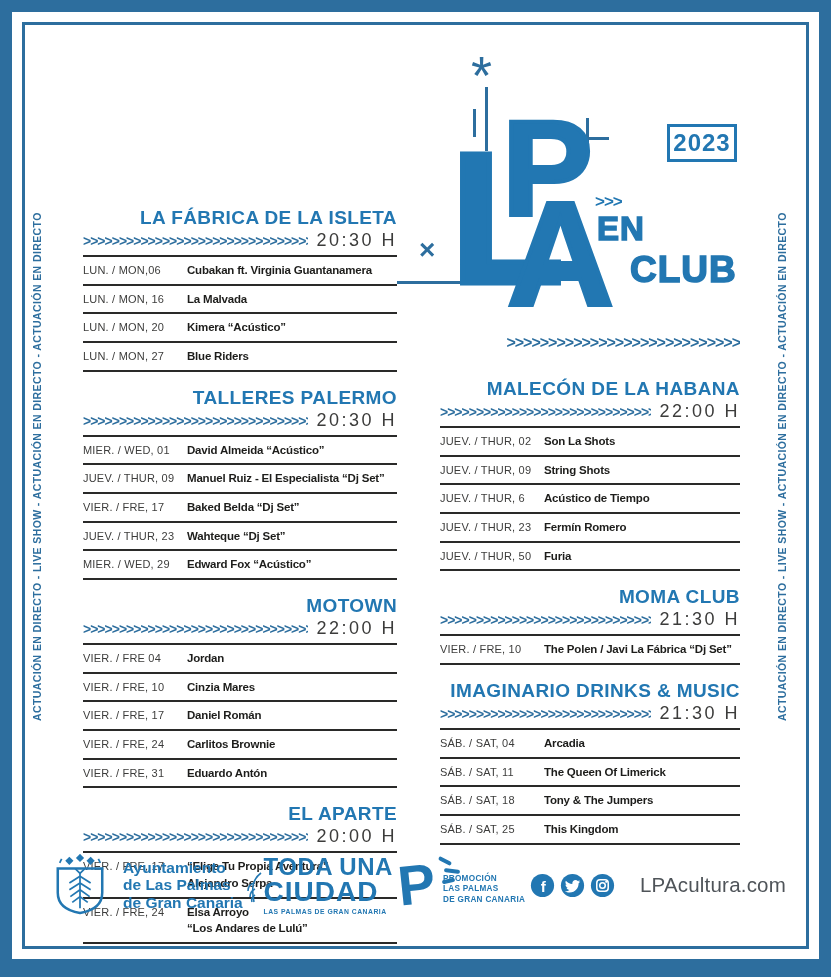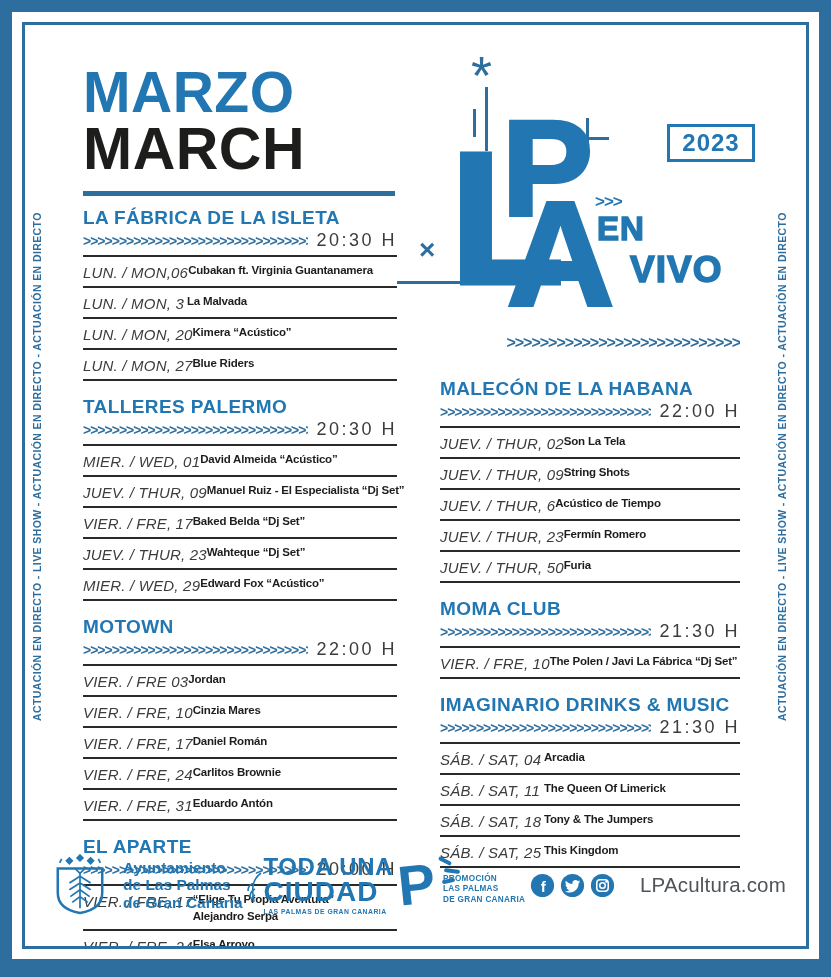--- a/index.html
+++ b/index.html
@@ -32,41 +32,41 @@
   
   .title-block{position:absolute; left:58px; top:40px;}
   .title-es{font-size:57px; font-weight:700; line-height:.98; color:var(--accent); letter-spacing:.5px;}
   .title-en{font-size:59px; font-weight:700; line-height:.95; color:var(--ink); letter-spacing:.5px;}
   .title-rule{margin-top:14px; width:312px; height:5px; background:var(--steel);}
   
   .col{position:absolute;}
   #venues-left{left:58px; top:182px; width:314px;}
   #venues-right{left:415px; top:353px; width:300px;}
   .venue{margin-bottom:15px;}
-  .venue-name{font-size:19px; font-weight:700; color:var(--accent); letter-spacing:.4px; white-space:nowrap;}
+  .venue-name{font-size:19px; font-weight:700; color:var(--accent); letter-spacing:.4px; white-space:nowrap;text-align:right;}
   .chev-line{display:flex; align-items:baseline; margin-top:1px; margin-bottom:4px;}
   .chev{flex:1; overflow:hidden; white-space:nowrap; font-size:14px; font-weight:700;
         color:var(--steel); letter-spacing:-1px;}
   .vtime{flex-shrink:0; padding-left:8px; font-size:18px; font-weight:400;
          color:var(--gray); letter-spacing:2.5px; white-space:nowrap;}
   .events{border-top:2px solid #2a2a29;}
   .event-row{display:flex; border-bottom:2px solid #2a2a29; padding:5px 0 5px 0; align-items:flex-start;}
-  .event-date{flex:0 0 104px; font-size:15px; color:var(--gray); letter-spacing:.2px; padding-top:2px; white-space:nowrap;font-style:italic;}
+  .event-date{flex:0 0 104px; font-size:11px; color:var(--gray); letter-spacing:.2px; padding-top:2px; white-space:nowrap;}
   .event-artist{flex:1; font-size:11.5px; font-weight:700; color:var(--ink); letter-spacing:-.2px; white-space:nowrap; line-height:1.45;}
   
   .lpa-logo{position:absolute; left:372px; top:27px; width:365px; height:295px;}
   .lpa-logo .glyph{position:absolute; line-height:1; font-weight:700; color:var(--accent);}
   .g-l{left:53px; top:73px; font-size:187px; -webkit-text-stroke:5px var(--accent);}
   .g-p{left:105px; top:48px; font-size:136px; -webkit-text-stroke:4px var(--accent);}
   .g-a{left:110px; top:128px; font-size:148px; -webkit-text-stroke:4px var(--accent);}
   .g-en{left:200px; top:160px; font-size:33px; -webkit-text-stroke:1.5px var(--accent); letter-spacing:1px;}
   .g-vivo{left:233px; top:199px; font-size:37px; -webkit-text-stroke:1.5px var(--accent); letter-spacing:1px;}
   .g-chev-sm{left:198px; top:140px; font-size:17px; font-weight:700; letter-spacing:-1px; color:var(--accent); position:absolute;}
   .year-badge{
-    position:absolute; left:270px; top:72px; width:88px; height:38px;
+    position:absolute; left:270px; top:72px; width:70px; height:38px;
     border:3px solid var(--accent); color:var(--accent);
     display:flex; align-items:center; justify-content:center;
     font-size:24px; font-weight:700; letter-spacing:1px;
   }
   .decor{position:absolute; color:var(--steel);}
   .d-ast{left:74px; top:-4px; font-size:54px; font-weight:400; line-height:1;}
   .d-vline{left:88px; top:35px; width:3px; height:64px; background:var(--steel);}
   .d-tick{left:76px; top:57px; width:3px; height:28px; background:var(--steel);}
   .d-plus-h{left:170px; top:85px; width:42px; height:3px; background:var(--steel);}
   .d-plus-v{left:189px; top:66px; width:3px; height:42px; background:var(--steel);}
@@ -102,42 +102,37 @@
 </style>
 </head>
 <body>
 
 <div class="poster">
   <div class="content">
 
     <div class="vtext left">ACTUACIÓN EN DIRECTO - LIVE SHOW - ACTUACIÓN EN DIRECTO - ACTUACIÓN EN DIRECTO - LIVE SHOW</div>
     <div class="vtext right">ACTUACIÓN EN DIRECTO - LIVE SHOW - ACTUACIÓN EN DIRECTO - ACTUACIÓN EN DIRECTO - LIVE SHOW</div>
 
-    <div class="title-block">
-      <div class="title-es">MARZO</div>
-      <div class="title-en">MARCH</div>
-      <div class="title-rule"></div>
-    </div>
 
     <div id="venues-left" class="col">
         <section class="venue">
           <div class="venue-name">LA FÁBRICA DE LA ISLETA</div>
           <div class="chev-line">
             <span class="chev">&gt;&gt;&gt;&gt;&gt;&gt;&gt;&gt;&gt;&gt;&gt;&gt;&gt;&gt;&gt;&gt;&gt;&gt;&gt;&gt;&gt;&gt;&gt;&gt;&gt;&gt;&gt;&gt;&gt;&gt;&gt;&gt;&gt;&gt;&gt;&gt;&gt;&gt;&gt;&gt;&gt;&gt;&gt;&gt;</span>
             <span class="vtime">20:30 H</span>
           </div>
           <div class="events">
             <div class="event-row">
               <div class="event-date">LUN. / MON,06</div>
               <div class="event-artist">
                 <div>Cubakan ft. Virginia Guantanamera</div>
               </div>
             </div>
             <div class="event-row">
-              <div class="event-date">LUN. / MON, 3</div>
+              <div class="event-date">LUN. / MON, 16</div>
               <div class="event-artist">
                 <div>La Malvada</div>
               </div>
             </div>
             <div class="event-row">
               <div class="event-date">LUN. / MON, 20</div>
               <div class="event-artist">
                 <div>Kimera “Acústico”</div>
               </div>
             </div>
@@ -189,21 +184,21 @@
           </div>
         </section>
         <section class="venue">
           <div class="venue-name">MOTOWN</div>
           <div class="chev-line">
             <span class="chev">&gt;&gt;&gt;&gt;&gt;&gt;&gt;&gt;&gt;&gt;&gt;&gt;&gt;&gt;&gt;&gt;&gt;&gt;&gt;&gt;&gt;&gt;&gt;&gt;&gt;&gt;&gt;&gt;&gt;&gt;&gt;&gt;&gt;&gt;&gt;&gt;&gt;&gt;&gt;&gt;&gt;&gt;&gt;&gt;</span>
             <span class="vtime">22:00 H</span>
           </div>
           <div class="events">
             <div class="event-row">
-              <div class="event-date">VIER. / FRE 03</div>
+              <div class="event-date">VIER. / FRE 04</div>
               <div class="event-artist">
                 <div>Jordan</div>
               </div>
             </div>
             <div class="event-row">
               <div class="event-date">VIER. / FRE, 10</div>
               <div class="event-artist">
                 <div>Cinzia Mares</div>
               </div>
             </div>
@@ -258,40 +253,40 @@
       <span class="decor d-tick"></span>
       <span class="decor d-plus-h"></span>
       <span class="decor d-plus-v"></span>
       <span class="decor d-x">×</span>
       <span class="decor d-hline"></span>
       <span class="glyph g-l">L</span>
       <span class="glyph g-p">P</span>
       <span class="glyph g-a">A</span>
       <span class="g-chev-sm">&gt;&gt;&gt;</span>
       <span class="glyph g-en">EN</span>
-      <span class="glyph g-vivo">VIVO</span>
+      <span class="glyph g-vivo">CLUB</span>
       <div class="year-badge">
         <span>2023</span>
       </div>
     </div>
 
     <div class="divider-chev">&gt;&gt;&gt;&gt;&gt;&gt;&gt;&gt;&gt;&gt;&gt;&gt;&gt;&gt;&gt;&gt;&gt;&gt;&gt;&gt;&gt;&gt;&gt;&gt;&gt;&gt;&gt;&gt;</div>
 
     <div id="venues-right" class="col">
         <section class="venue">
           <div class="venue-name">MALECÓN DE LA HABANA</div>
           <div class="chev-line">
             <span class="chev">&gt;&gt;&gt;&gt;&gt;&gt;&gt;&gt;&gt;&gt;&gt;&gt;&gt;&gt;&gt;&gt;&gt;&gt;&gt;&gt;&gt;&gt;&gt;&gt;&gt;&gt;&gt;&gt;&gt;&gt;&gt;&gt;&gt;&gt;&gt;&gt;&gt;&gt;&gt;&gt;&gt;&gt;&gt;&gt;</span>
             <span class="vtime">22:00 H</span>
           </div>
           <div class="events">
             <div class="event-row">
               <div class="event-date">JUEV. / THUR, 02</div>
               <div class="event-artist">
-                <div>Son La Tela</div>
+                <div>Son La Shots</div>
               </div>
             </div>
             <div class="event-row">
               <div class="event-date">JUEV. / THUR, 09</div>
               <div class="event-artist">
                 <div>String Shots</div>
               </div>
             </div>
             <div class="event-row">
               <div class="event-date">JUEV. / THUR, 6</div>

